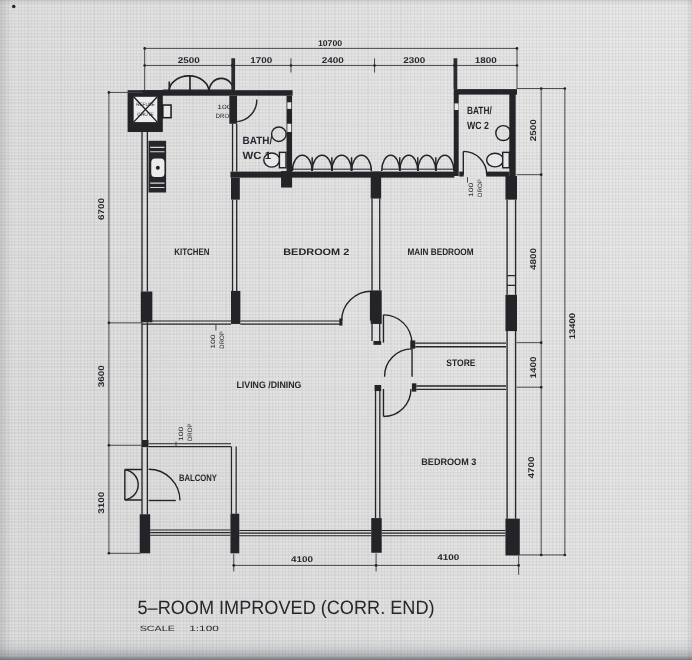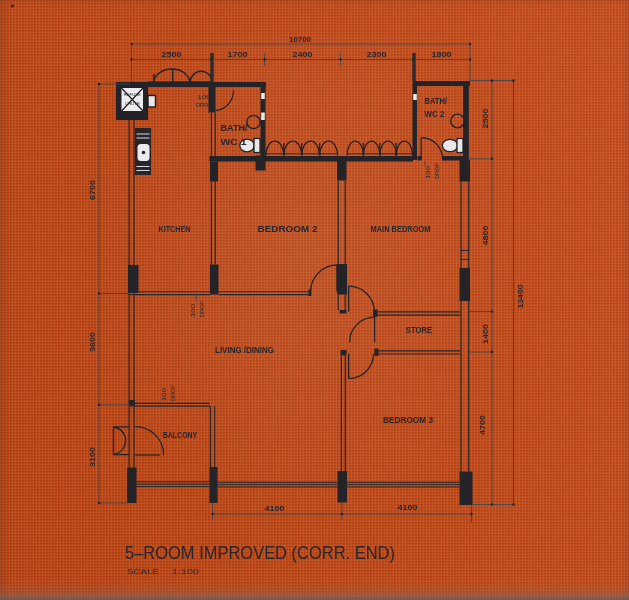--- a/index.html
+++ b/index.html
@@ -1,17 +1,17 @@
 <!DOCTYPE html>
 <html><head>
 <meta charset="utf-8">
 <style>
   html,body{margin:0;padding:0;}
   body{width:629px;height:600px;overflow:hidden;font-family:"Liberation Sans",sans-serif;}
-  .photo{position:relative;width:629px;height:600px;background:#c2410c;}
+  .photo{position:relative;width:629px;height:600px;background:#e5e5e5;}
   .tex1{position:absolute;inset:0;background:repeating-linear-gradient(90deg,rgba(255,255,255,0.07) 0 1px,rgba(0,0,0,0.035) 1px 2px,rgba(255,255,255,0.0) 2px 3px);}
   .tex2{position:absolute;inset:0;background:repeating-linear-gradient(0deg,rgba(255,255,255,0.05) 0 1px,rgba(0,0,0,0.03) 2px 3px);}
   .leftshade{position:absolute;left:0;top:0;bottom:0;width:10px;background:linear-gradient(90deg,rgba(40,44,48,0.13),rgba(40,44,48,0));}
   .topshade{position:absolute;left:0;top:0;right:0;height:4px;background:linear-gradient(180deg,rgba(40,44,48,0.10),rgba(40,44,48,0));}
   .rightshade{position:absolute;right:0;top:0;bottom:0;width:6px;background:linear-gradient(270deg,rgba(40,44,48,0.10),rgba(40,44,48,0));}
   .botshade{position:absolute;left:0;right:0;bottom:0;height:20px;background:linear-gradient(180deg,rgba(110,118,124,0) 0%,rgba(110,118,124,0.12) 45%,rgba(104,112,118,0.40) 80%,rgba(88,95,101,0.78) 100%);}
   svg{position:absolute;left:0;top:0;}
   .soft{filter:blur(0.42px);}
   text{font-family:"Liberation Sans",sans-serif;fill:#26262d;}
 </style>

